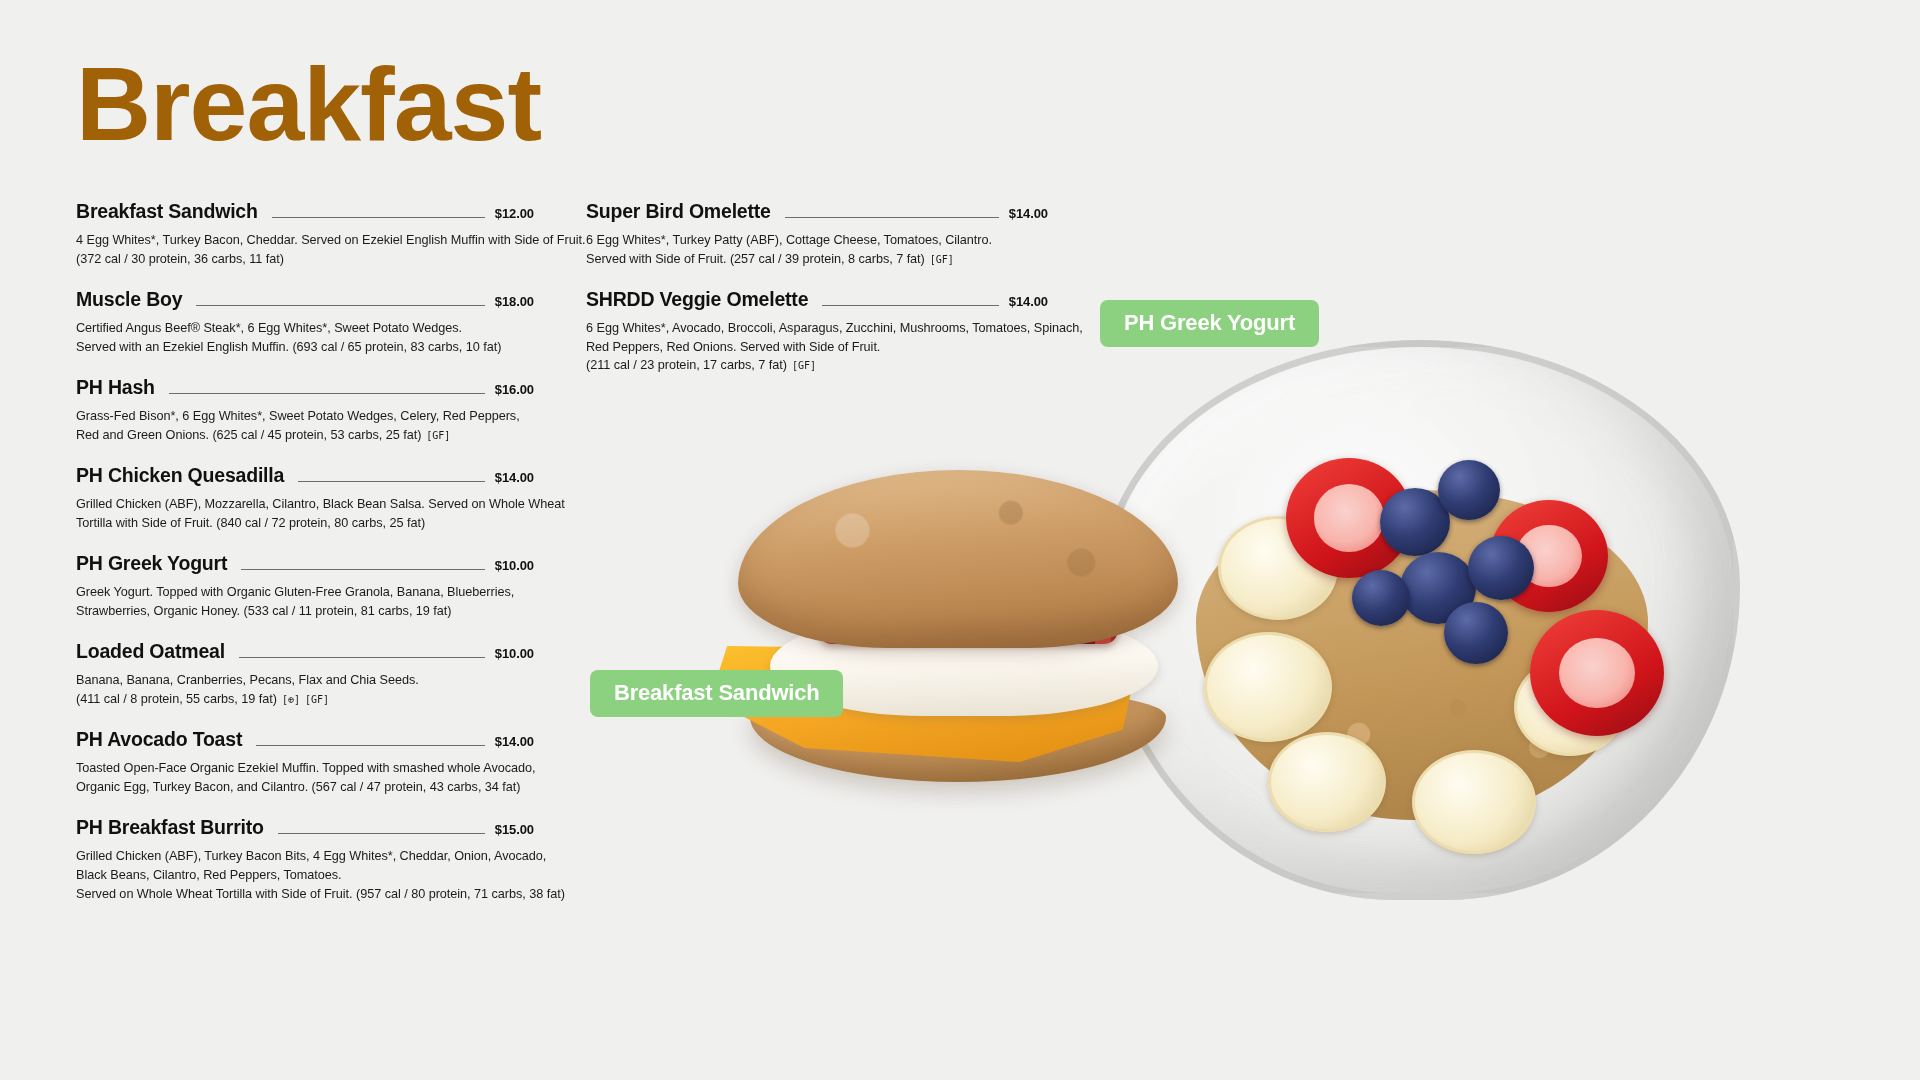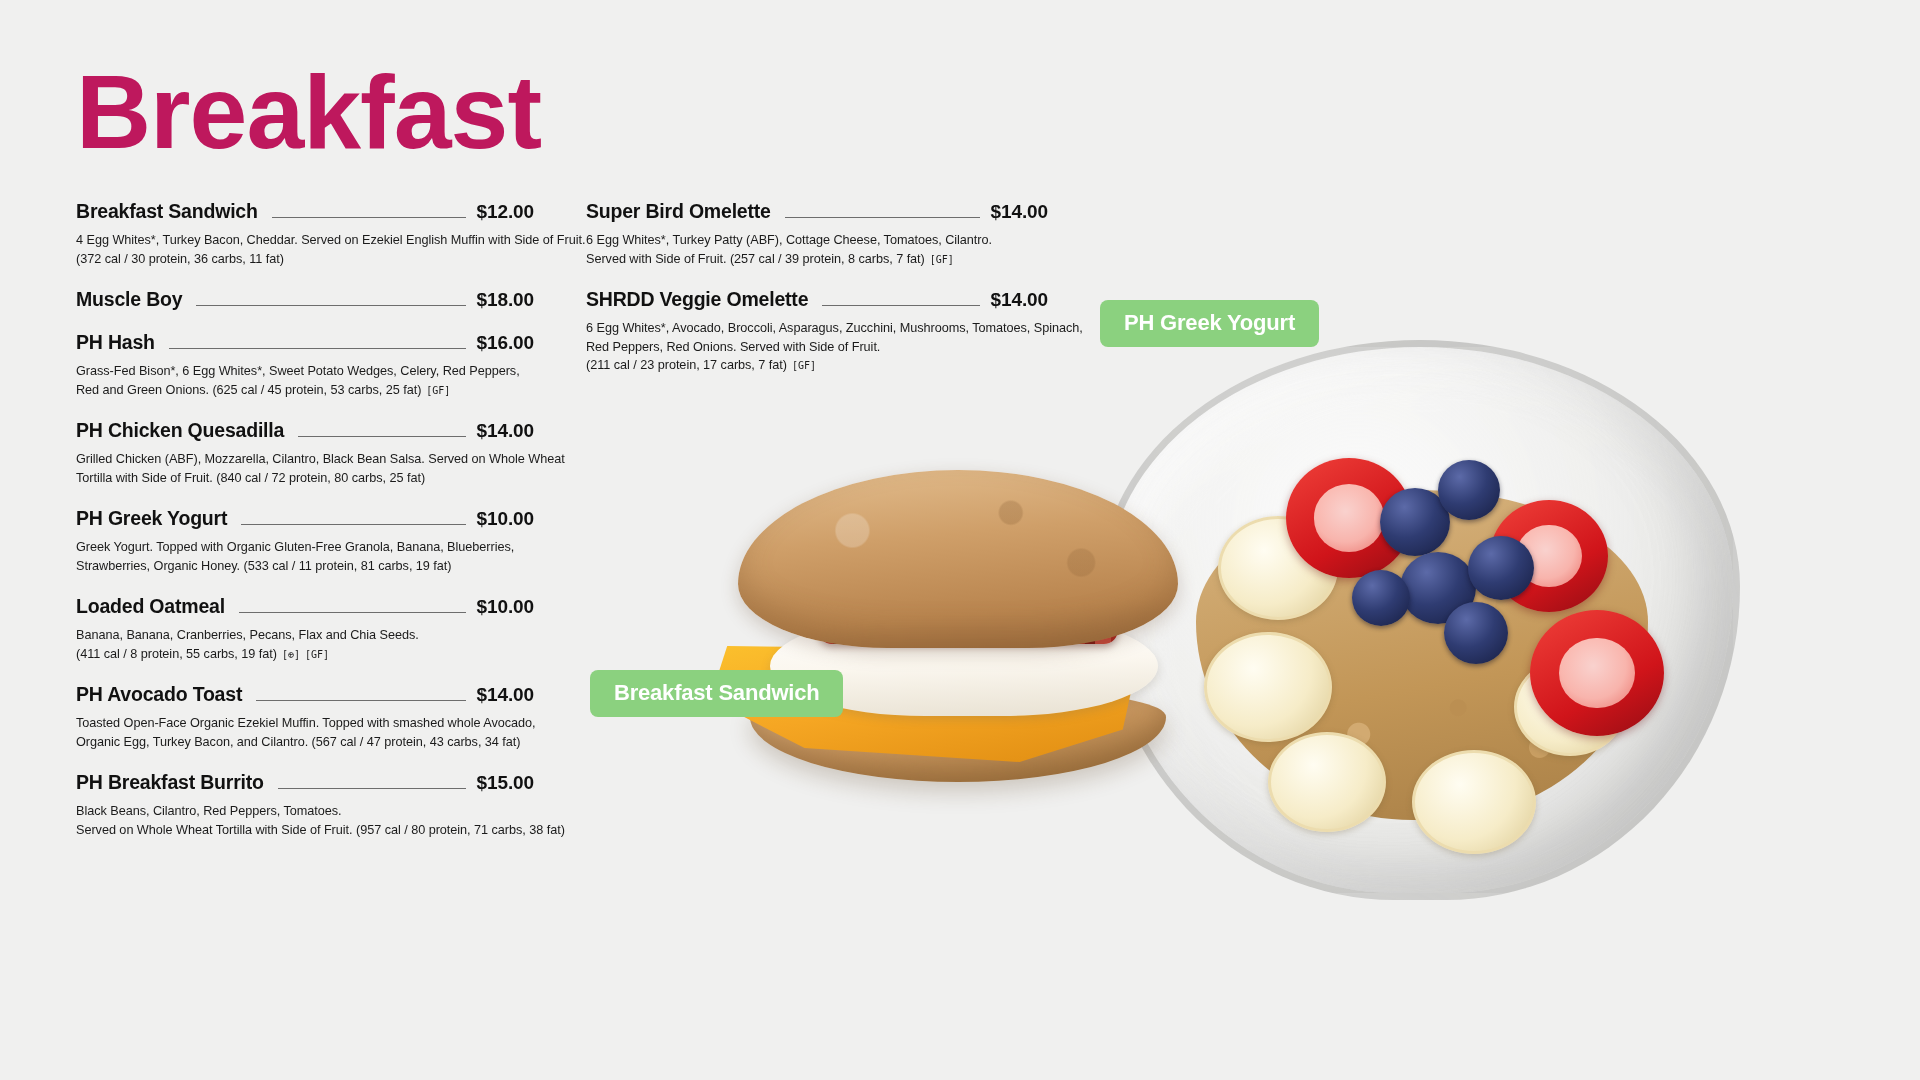--- a/index.html
+++ b/index.html
@@ -14,25 +14,25 @@
     background: #f0f0ef;
     font-family: "Liberation Sans", sans-serif;
     color: #1a1a1a;
     position: relative;
   }
 
   
   #page-title {
     position: absolute;
     left: 76px;
-    top: 60px;
+    top: 52px;
     font-size: 104px;
     font-weight: 700;
     letter-spacing: -1px;
-    color: #be185d;
+    color: #a16207;
     line-height: 1.0;
   }
 
   
   .menu-col {
     position: absolute;
     top: 200px;
   }
   #col-left  { left: 76px;  width: 458px; }
   #col-right { left: 586px; width: 462px; }
@@ -53,21 +53,21 @@
     flex: 0 0 auto;
   }
   .leader {
     flex: 1 1 auto;
     height: 1px;
     background: #6d6d6d;
     margin: 0 10px 5px 14px;
     min-width: 18px;
   }
   .item-price {
-    font-size: 19px;
+    font-size: 13px;
     font-weight: 700;
     color: #111;
     flex: 0 0 auto;
     letter-spacing: -0.1px;
   }
 
   .item-desc {
     margin-top: 8px;
     font-size: 12.7px;
     line-height: 1.46;
@@ -238,20 +238,24 @@
         <span class="desc-line">4 Egg Whites*, Turkey Bacon, Cheddar. Served on Ezekiel English Muffin with Side of Fruit.</span>
         <span class="desc-line">(372 cal / 30 protein, 36 carbs, 11 fat)</span>
       </div>
     </div>
     <div class="menu-item">
       <div class="item-head">
         <span class="item-name">Muscle Boy</span>
         <span class="leader"></span>
         <span class="item-price">$18.00</span>
       </div>
+      <div class="item-desc">
+        <span class="desc-line">Certified Angus Beef® Steak*, 6 Egg Whites*, Sweet Potato Wedges.</span>
+        <span class="desc-line">Served with an Ezekiel English Muffin. (693 cal / 65 protein, 83 carbs, 10 fat)</span>
+      </div>
     </div>
     <div class="menu-item">
       <div class="item-head">
         <span class="item-name">PH Hash</span>
         <span class="leader"></span>
         <span class="item-price">$16.00</span>
       </div>
       <div class="item-desc">
         <span class="desc-line">Grass-Fed Bison*, 6 Egg Whites*, Sweet Potato Wedges, Celery, Red Peppers,</span>
         <span class="desc-line"><span class="desc-line" style="display: inline;">Red and Green Onions. (625 cal / 45 protein, 53 carbs, 25 fat)</span><span class="tag">[GF]</span></span>
@@ -301,20 +305,21 @@
         <span class="desc-line">Organic Egg, Turkey Bacon, and Cilantro. (567 cal / 47 protein, 43 carbs, 34 fat)</span>
       </div>
     </div>
     <div class="menu-item">
       <div class="item-head">
         <span class="item-name">PH Breakfast Burrito</span>
         <span class="leader"></span>
         <span class="item-price">$15.00</span>
       </div>
       <div class="item-desc">
+        <span class="desc-line">Grilled Chicken (ABF), Turkey Bacon Bits, 4 Egg Whites*, Cheddar, Onion, Avocado,</span>
         <span class="desc-line">Black Beans, Cilantro, Red Peppers, Tomatoes.</span>
         <span class="desc-line">Served on Whole Wheat Tortilla with Side of Fruit. (957 cal / 80 protein, 71 carbs, 38 fat)</span>
       </div>
     </div>
   </div>
 <div id="col-right" class="menu-col">
     <div class="menu-item">
       <div class="item-head">
         <span class="item-name">Super Bird Omelette</span>
         <span class="leader"></span>

